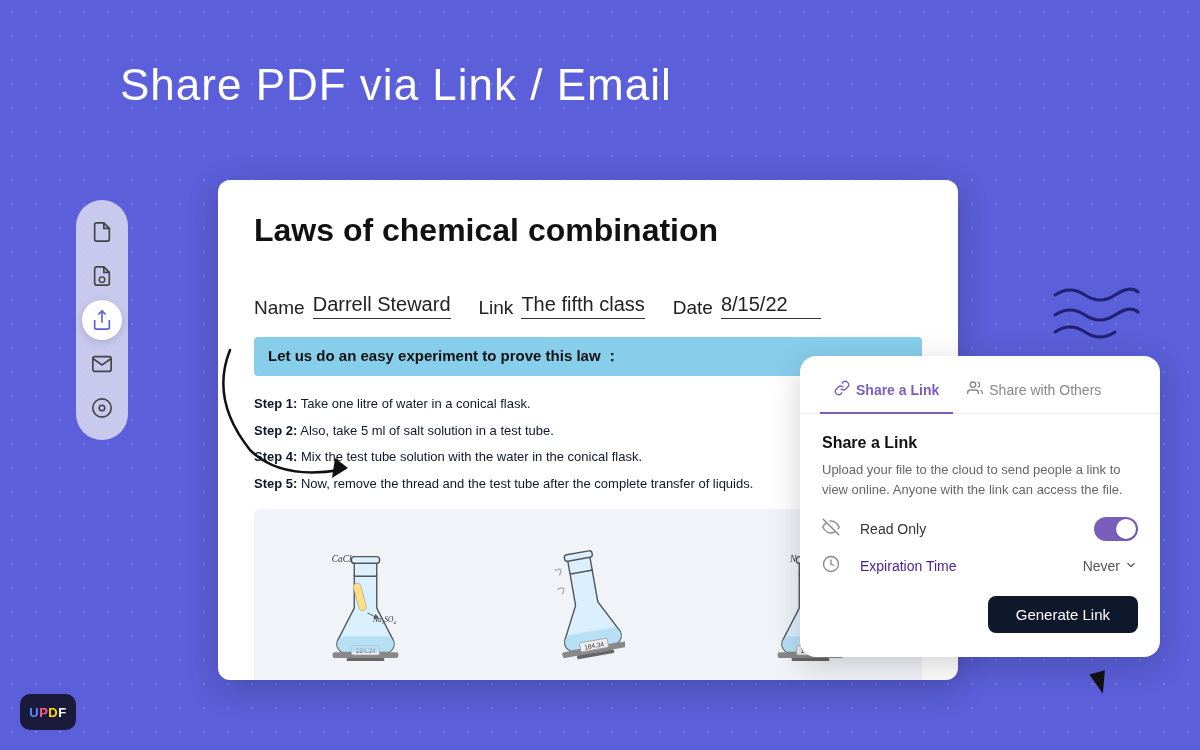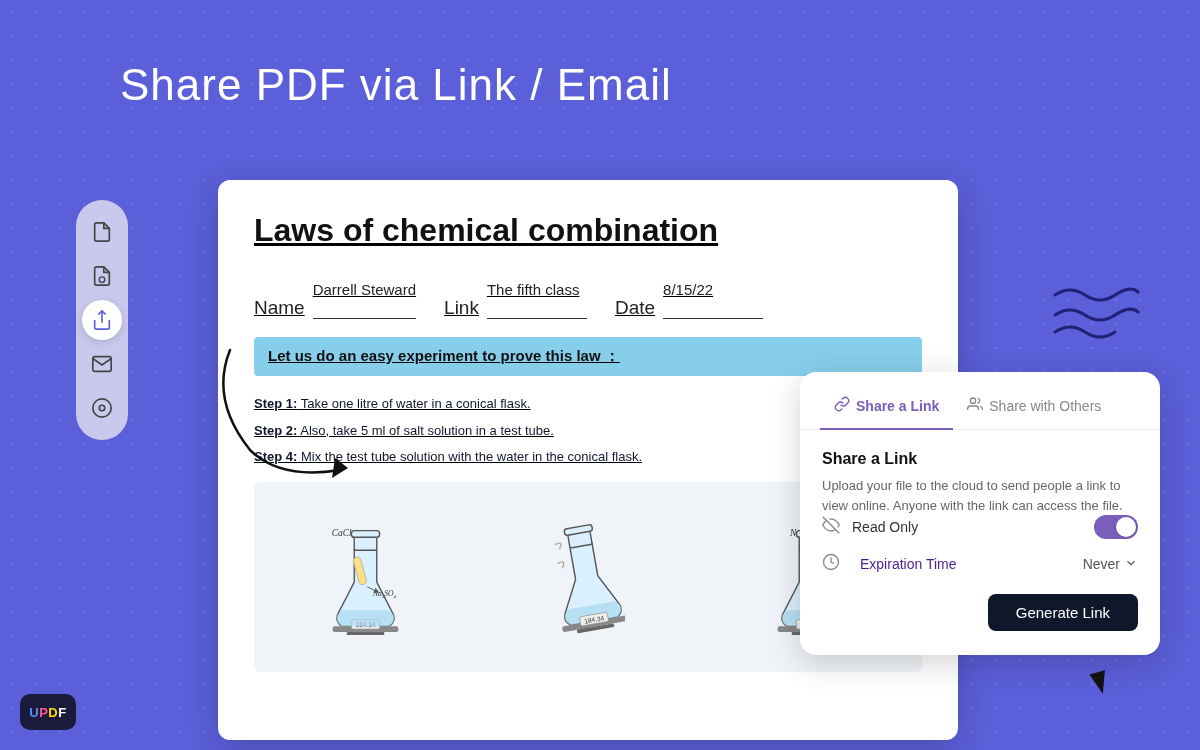--- a/index.html
+++ b/index.html
@@ -79,27 +79,26 @@
       box-shadow: 0 2px 8px rgba(0,0,0,0.15);
       color: #5B5FD9;
     }
 
     
     .pdf-container {
       position: absolute;
       left: 218px;
       top: 180px;
       width: 740px;
-      height: 560px;
+      height: 500px;
       background: white;
       border-radius: 12px;
       box-shadow: 0 8px 32px rgba(0,0,0,0.2);
       overflow: hidden;
       padding: 32px 36px 20px 36px;
-      text-decoration: underline;
     }
 
     .pdf-title {
       font-size: 32px;
       font-weight: bold;
       color: #111;
       margin-bottom: 20px;
     }
 
     .pdf-fields {
@@ -114,25 +113,25 @@
       gap: 8px;
     }
     .pdf-field-label {
       font-size: 19px;
       color: #222;
       font-weight: 500;
       white-space: nowrap;
       margin-top: 28px;
     }
     .pdf-field-value {
-      font-size: 15px;
+      font-size: 20px;
       color: #222;
       border-bottom: 1.5px solid #333;
       min-width: 100px;
-      padding-bottom: 20px;
+      padding-bottom: 2px;
     }
 
     .pdf-highlight {
       background: #87CEEB;
       border-radius: 4px;
       padding: 10px 14px;
       margin-bottom: 16px;
       font-size: 15px;
       font-weight: 600;
       color: #111;
@@ -166,21 +165,21 @@
       display: flex;
       flex-direction: column;
       align-items: center;
       gap: 4px;
     }
 
     
     .share-panel {
       position: absolute;
       right: 40px;
-      top: 372px;
+      top: 356px;
       width: 360px;
       background: white;
       border-radius: 16px;
       box-shadow: 0 8px 32px rgba(0,0,0,0.18);
       padding: 0 0 24px 0;
       z-index: 10;
     }
 
     .share-panel-tabs {
       display: flex;
@@ -216,32 +215,33 @@
     .share-link-title {
       font-size: 16px;
       font-weight: bold;
       color: #111;
       margin-bottom: 8px;
     }
     .share-link-desc {
       font-size: 13px;
       color: #666;
       line-height: 1.5;
+      margin-bottom: 18px;
     }
 
     .share-option-row {
       display: flex;
       align-items: center;
       justify-content: space-between;
       margin-bottom: 14px;
     }
     .share-option-left {
       display: flex;
       align-items: center;
-      gap: 12px;
+      gap: 20px;
       font-size: 14px;
       color: #333;
     }
     .share-option-icon {
       font-size: 16px;
     }
 
     
     .toggle {
       width: 44px;
@@ -404,20 +404,21 @@
       <span class="pdf-field-value">8/15/22</span>
     </div>
   </div>
 
   <div class="pdf-highlight">Let us do an easy experiment to prove this law ：</div>
 
   <div class="pdf-steps">
     <p><strong>Step 1:</strong> Take one litre of water in a conical flask.</p>
     <p><strong>Step 2:</strong> Also, take 5 ml of salt solution in a test tube.</p>
     <p><strong>Step 4:</strong> Mix the test tube solution with the water in the conical flask.</p>
+    <p><strong>Step 5:</strong> Now, remove the thread and the test tube after the complete transfer of liquids.</p>
   </div>
 
   <div class="pdf-image-section">
 
     <div class="flask-wrapper">
       <svg viewBox="0 0 80 120" width="75" height="115">
         <text x="4" y="16" font-size="10" font-family="serif" fill="#333" font-style="italic">CaCl₂</text>
 
         <path d="M28 30 L28 65 L10 100 Q8 108 15 112 L65 112 Q72 108 70 100 L52 65 L52 30 Z" fill="#daf0ff" stroke="#555" stroke-width="1.5"></path>
 

